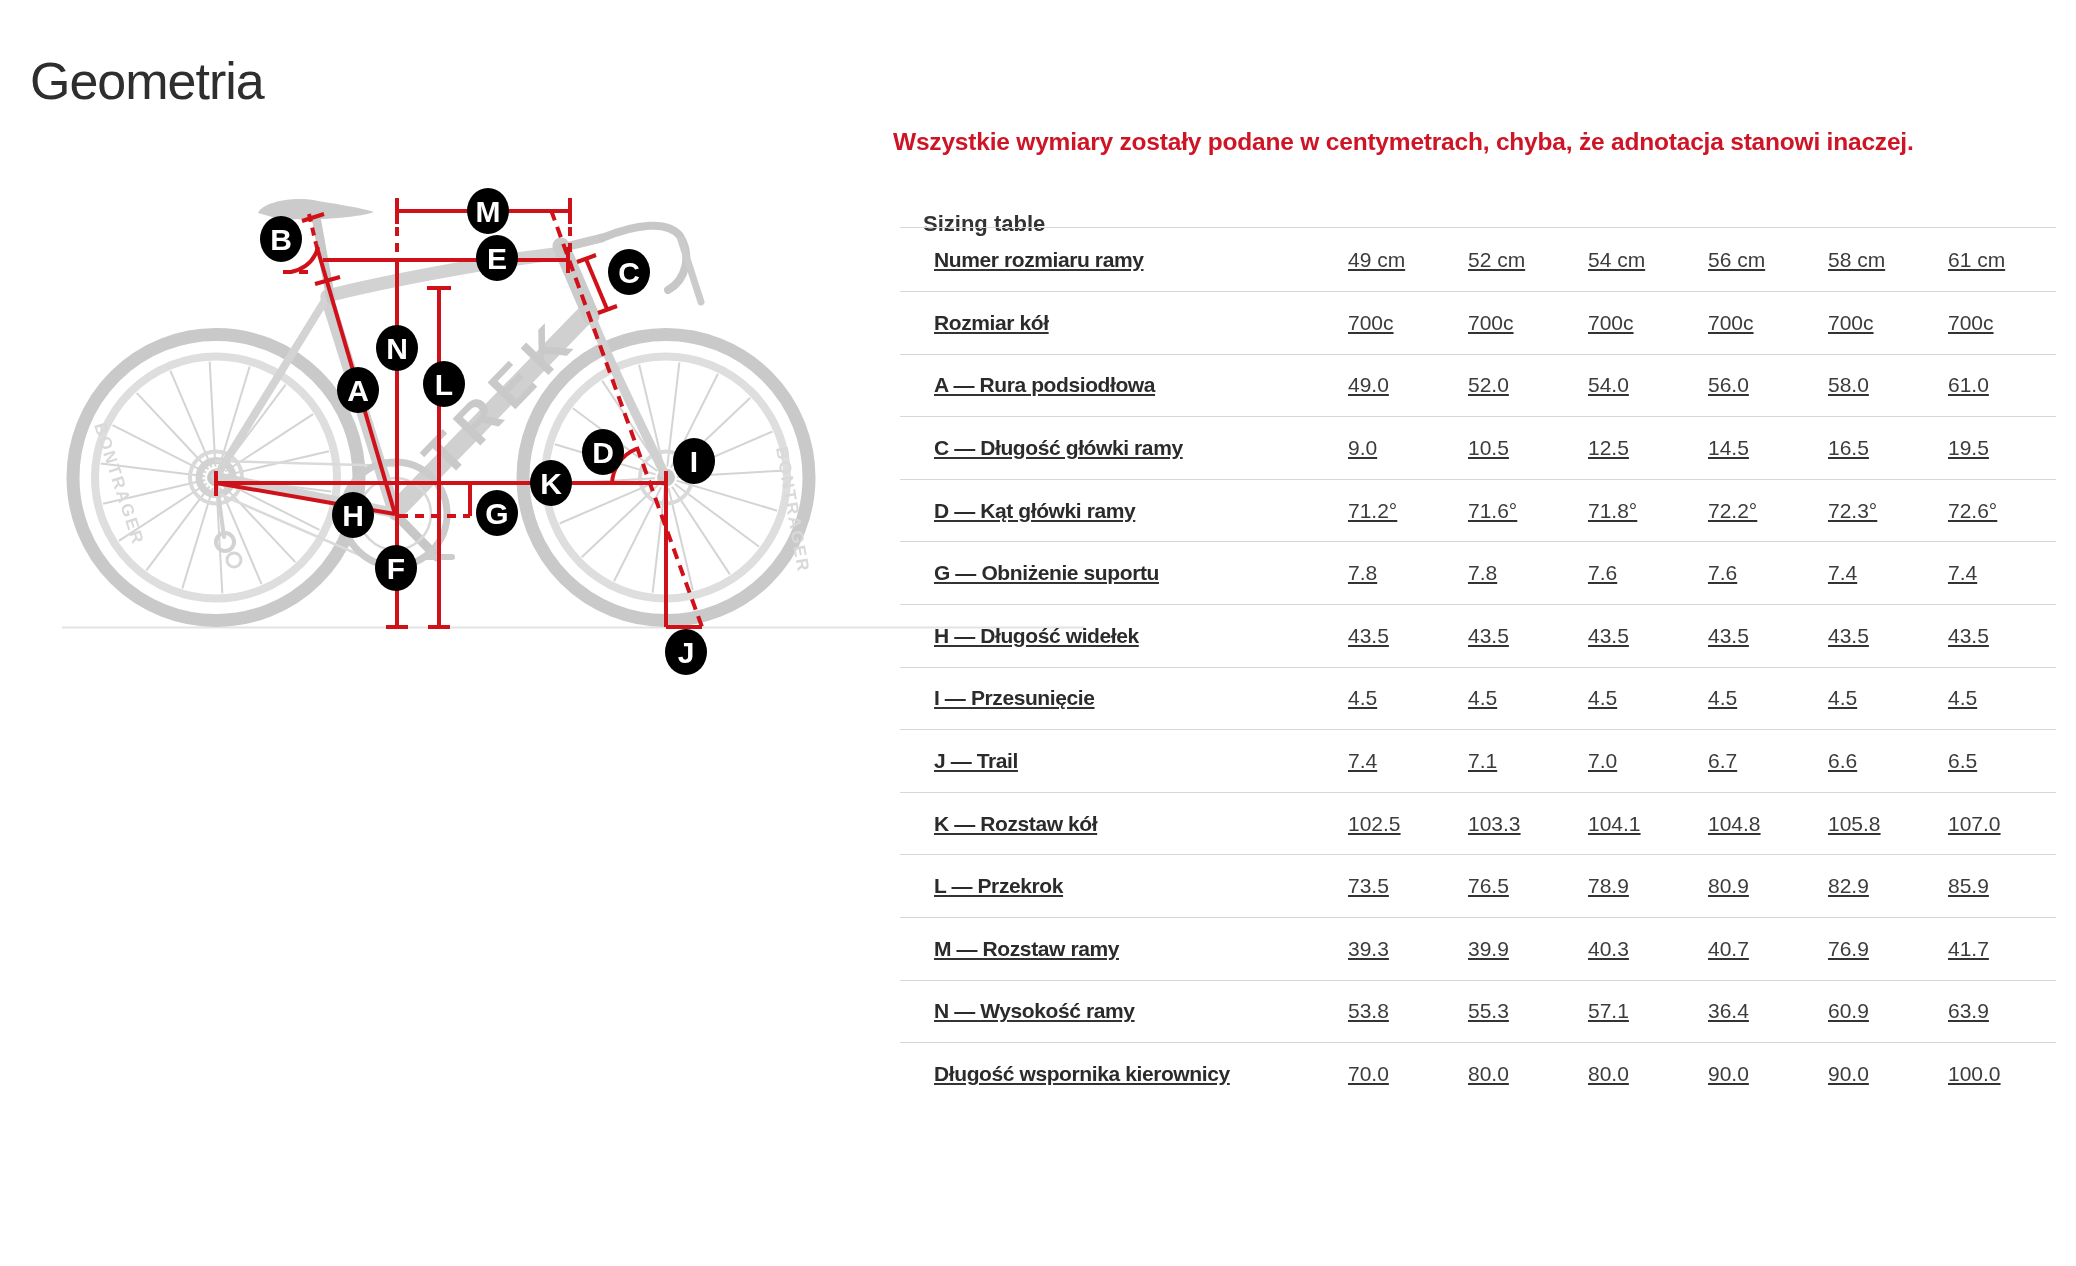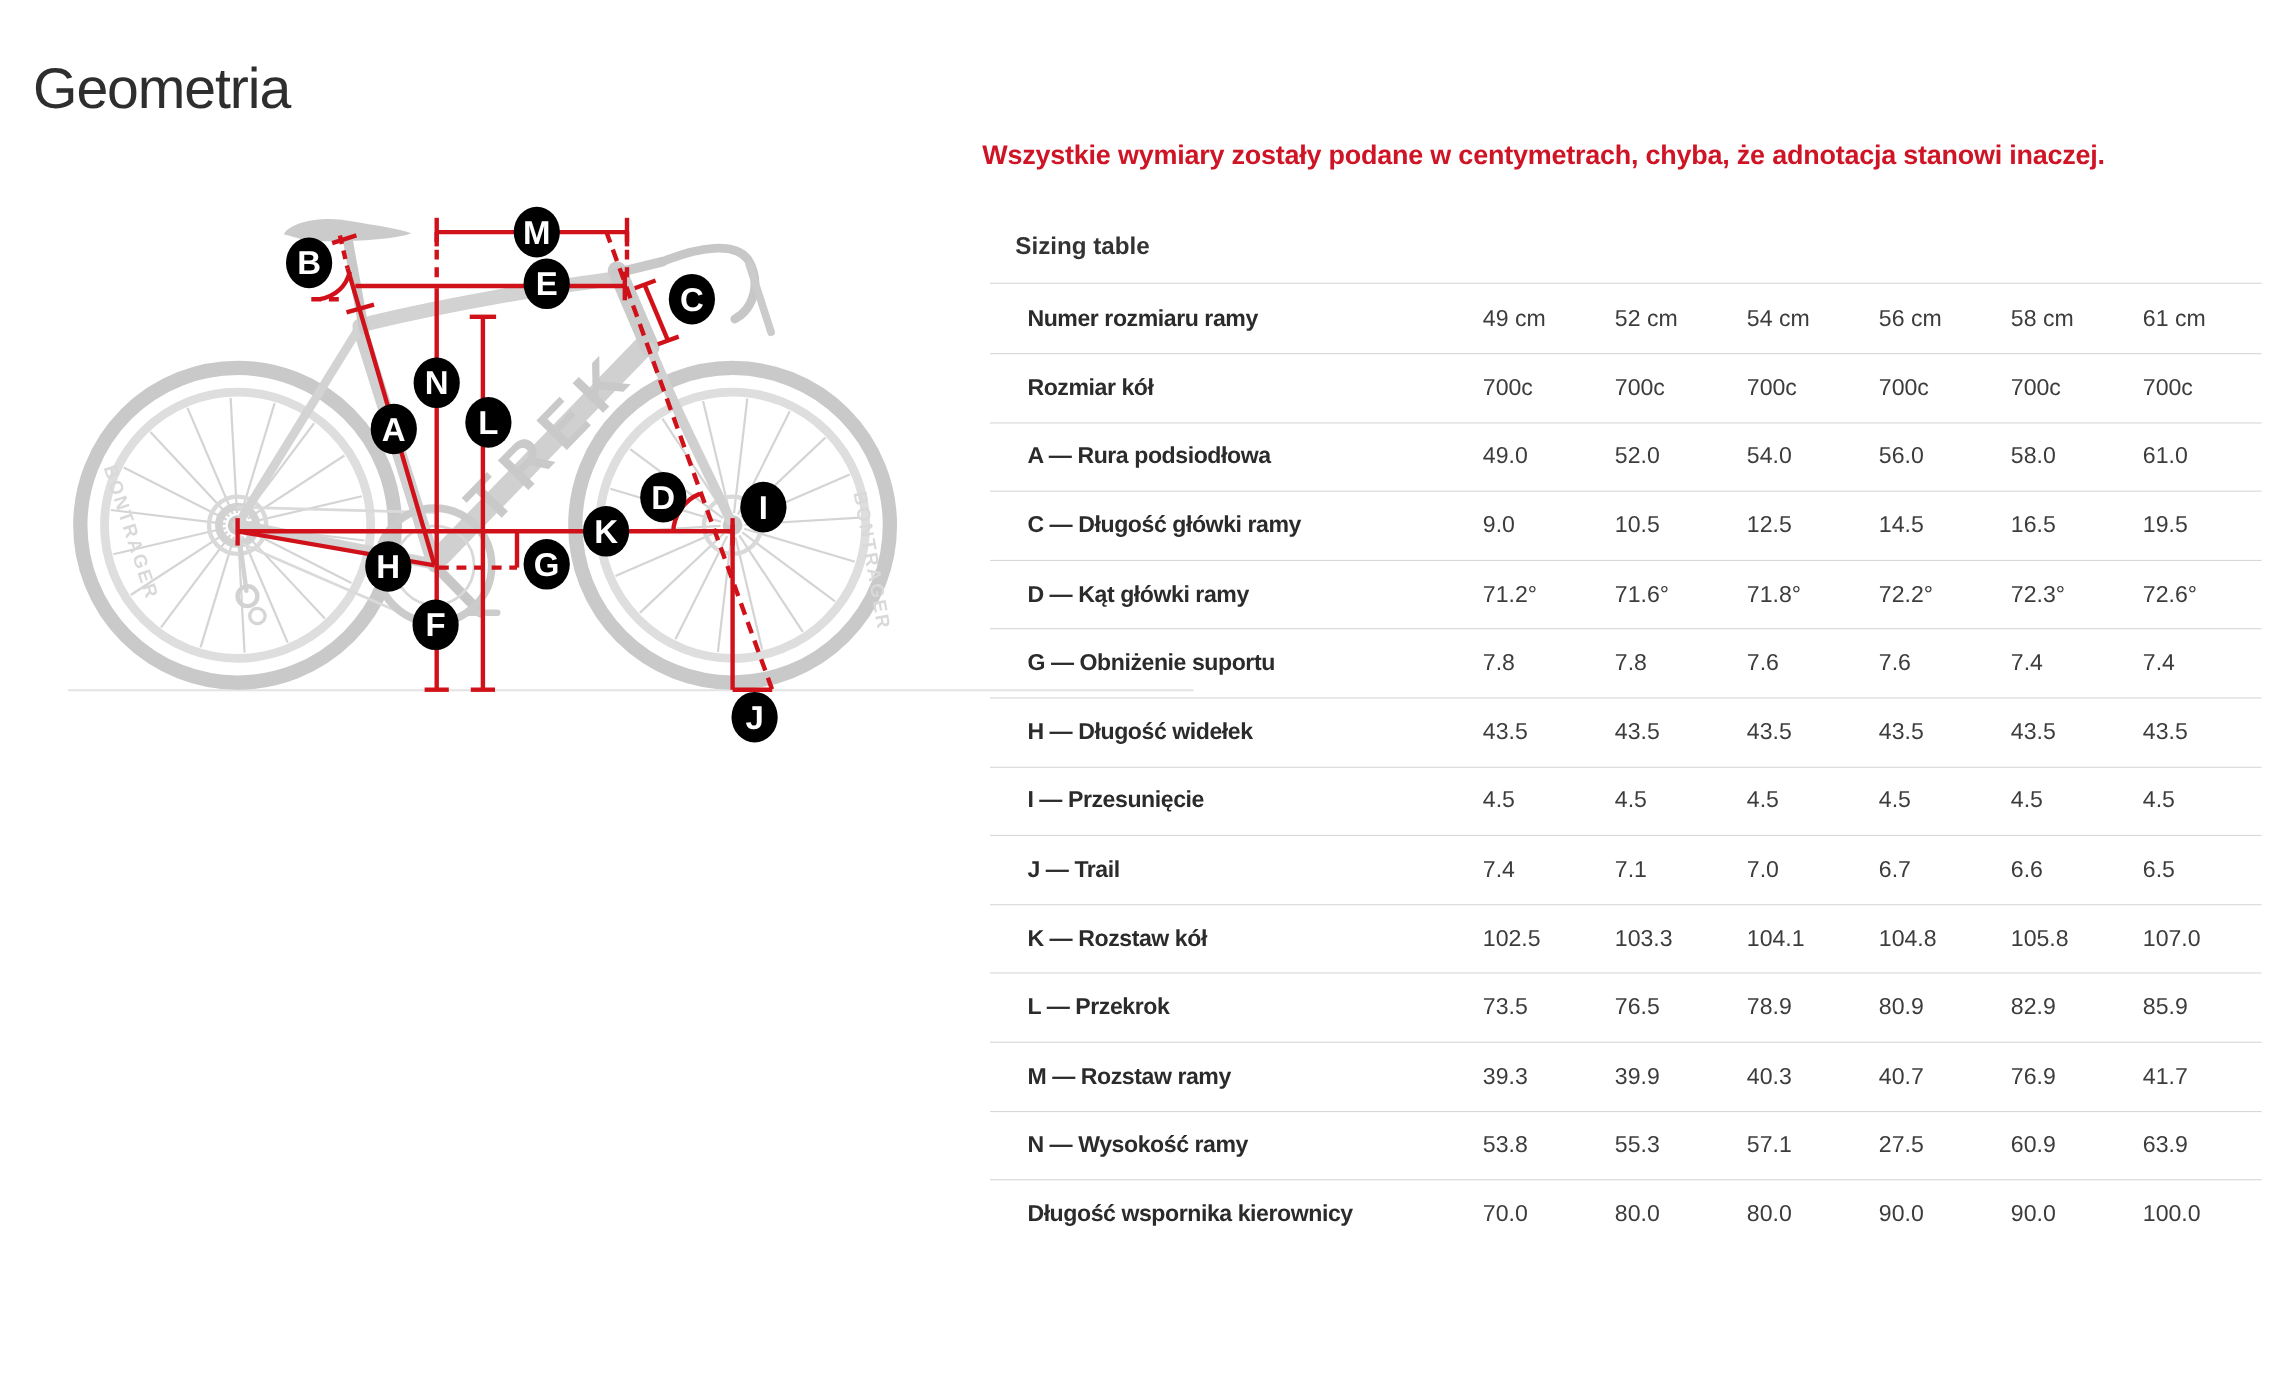--- a/index.html
+++ b/index.html
@@ -13,21 +13,21 @@
   }
   .units-note{
     position:absolute;left:893px;top:112px;font-size:24.5px;font-weight:700;
     color:#ce1425;white-space:nowrap;letter-spacing:-0.2px;margin-top:16px;
   }
   .sizing-heading{
     position:absolute;left:923px;top:193px;font-size:22px;font-weight:700;
     color:#333333;
   }
   .geo-table{
-    position:absolute;left:900px;top:257px;width:1156px;
+    position:absolute;left:900px;top:227px;width:1156px;text-decoration:underline;
   }
   .trow{
     display:grid;
     grid-template-columns:448px 120px 120px 120px 120px 120px 1fr;
     align-items:center;height:61.6px;border-top:1px solid #d8d8d8;
   }
   .trow.header{height:63px;}
   .cell{font-size:21px;color:#3c3c3c;}
   .cell.label{padding-left:34px;font-weight:700;color:#2b2b2b;letter-spacing:-0.4px;}
   .diagram{position:absolute;left:40px;top:140px;width:1060px;height:580px;}
@@ -313,21 +313,21 @@
         <div class="cell val">40.3</div>
         <div class="cell val">40.7</div>
         <div class="cell val">76.9</div>
         <div class="cell val">41.7</div>
       </div>
       <div class="trow">
         <div class="cell label">N — Wysokość ramy</div>
         <div class="cell val">53.8</div>
         <div class="cell val">55.3</div>
         <div class="cell val">57.1</div>
-        <div class="cell val">27.5</div>
+        <div class="cell val">36.4</div>
         <div class="cell val">60.9</div>
         <div class="cell val">63.9</div>
       </div>
       <div class="trow">
         <div class="cell label">Długość wspornika kierownicy</div>
         <div class="cell val">70.0</div>
         <div class="cell val">80.0</div>
         <div class="cell val">80.0</div>
         <div class="cell val">90.0</div>
         <div class="cell val">90.0</div>

